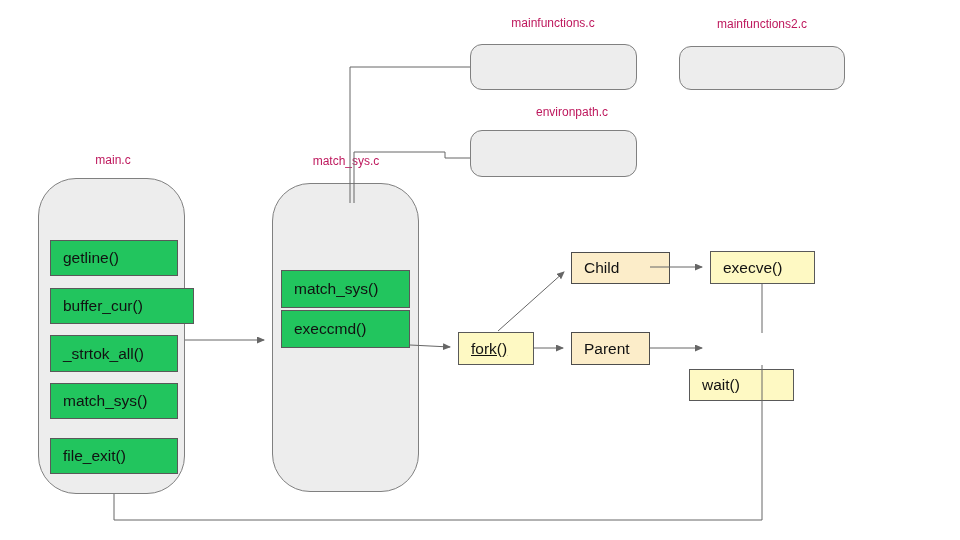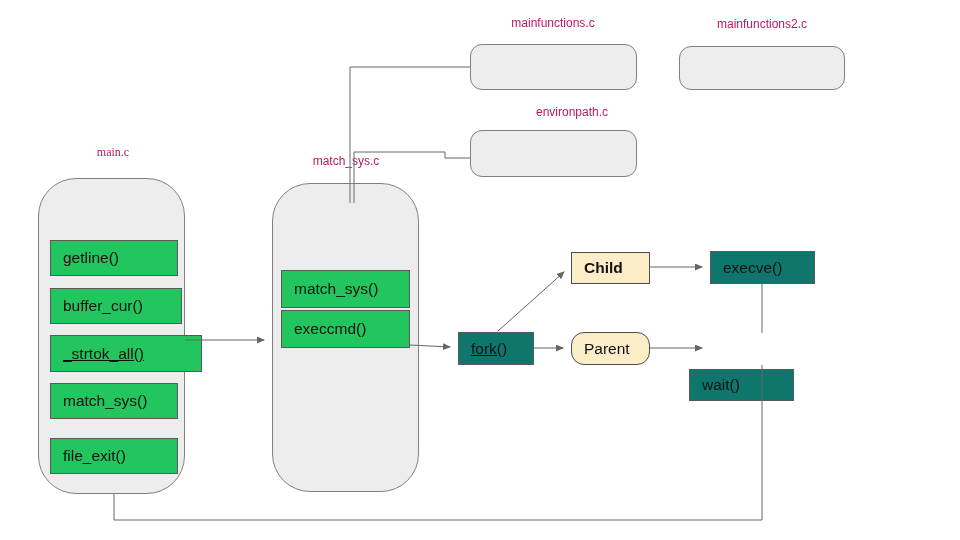--- a/index.html
+++ b/index.html
@@ -18,57 +18,57 @@
   .file-box{
     position:absolute;background:#ededed;border:1px solid #808080;
     border-radius:12px;z-index:2;box-sizing:border-box;
   }
   .fn-box{
     position:absolute;background:#22c55e;border:1px solid #595959;
     display:flex;align-items:center;padding-left:12px;font-size:15.5px;
     z-index:2;box-sizing:border-box;
   }
   .flow-box{
-    position:absolute;background:#0f766e;border:1px solid #595959;
+    position:absolute;background:#fef9c3;border:1px solid #595959;
     display:flex;align-items:center;padding-left:12px;font-size:15.5px;
     z-index:2;box-sizing:border-box;
   }
   .accent-box{background:#fcedc9;border:1px solid #4d4d4d;}
   svg.wires{position:absolute;left:0;top:0;z-index:4;pointer-events:none;}
 </style>
 </head>
 <body>
 
 <div class="canvas">
 
-  <div class="node-label" style="left:113px;top:144px;font-family:Liberation Serif, serif;">main.c</div>
+  <div class="node-label" style="left:113px;top:152px;">main.c</div>
   <div class="node-label" style="left:346px;top:153px;">match_sys.c</div>
   <div class="node-label" style="left:553px;top:15px;">mainfunctions.c</div>
   <div class="node-label" style="left:762px;top:16px;">mainfunctions2.c</div>
   <div class="node-label" style="left:548px;top:104px;margin-left:24px;">environpath.c</div>
 
   <div class="container-node" style="left:38px;top:178px;width:147px;height:316px;"></div>
   <div class="container-node" style="left:272px;top:183px;width:147px;height:309px;"></div>
 
   <div class="file-box" style="left:470px;top:44px;width:167px;height:46px;"></div>
   <div class="file-box" style="left:679px;top:46px;width:166px;height:44px;"></div>
   <div class="file-box" style="left:470px;top:130px;width:167px;height:47px;"></div>
 
   <div class="fn-box" style="left:50px;top:240px;width:128px;height:36px;">getline()</div>
-  <div class="fn-box" style="left:50px;top:288px;width:132px;height:36px;">buffer_cur()</div>
-  <div class="fn-box" style="left:50px;top:335px;width:152px;height:37px;text-decoration:underline;">_strtok_all()</div>
+  <div class="fn-box" style="left:50px;top:288px;width:144px;height:36px;">buffer_cur()</div>
+  <div class="fn-box" style="left:50px;top:335px;width:128px;height:37px;">_strtok_all()</div>
   <div class="fn-box" style="left:50px;top:383px;width:128px;height:36px;">match_sys()</div>
   <div class="fn-box" style="left:50px;top:438px;width:128px;height:36px;">file_exit()</div>
 
   <div class="fn-box" style="left:281px;top:270px;width:129px;height:38px;">match_sys()</div>
   <div class="fn-box" style="left:281px;top:310px;width:129px;height:38px;">execcmd()</div>
 
   <div class="flow-box" style="left:458px;top:332px;width:76px;height:33px;text-decoration:underline;">fork()</div>
-  <div class="flow-box accent-box" style="left:571px;top:252px;width:79px;height:32px;font-weight:bold;">Child</div>
-  <div class="flow-box accent-box" style="left:571px;top:332px;width:79px;height:33px;border-radius:13px;">Parent</div>
+  <div class="flow-box accent-box" style="left:571px;top:252px;width:99px;height:32px;">Child</div>
+  <div class="flow-box accent-box" style="left:571px;top:332px;width:79px;height:33px;">Parent</div>
   <div class="flow-box" style="left:710px;top:251px;width:105px;height:33px;">execve()</div>
   <div class="flow-box" style="left:689px;top:333px;width:105px;height:32px;margin-top:36px;">wait()</div>
 
   <svg class="wires" width="960" height="540" viewBox="0 0 960 540">
     <defs>
       <marker id="arrow" markerWidth="10" markerHeight="8" refX="7" refY="3.5" orient="auto" markerUnits="userSpaceOnUse">
         <path d="M0,0 L8,3.5 L0,7 Z" fill="#666666"></path>
       </marker>
     </defs>
     <g stroke="#666666" stroke-width="1" fill="none">

